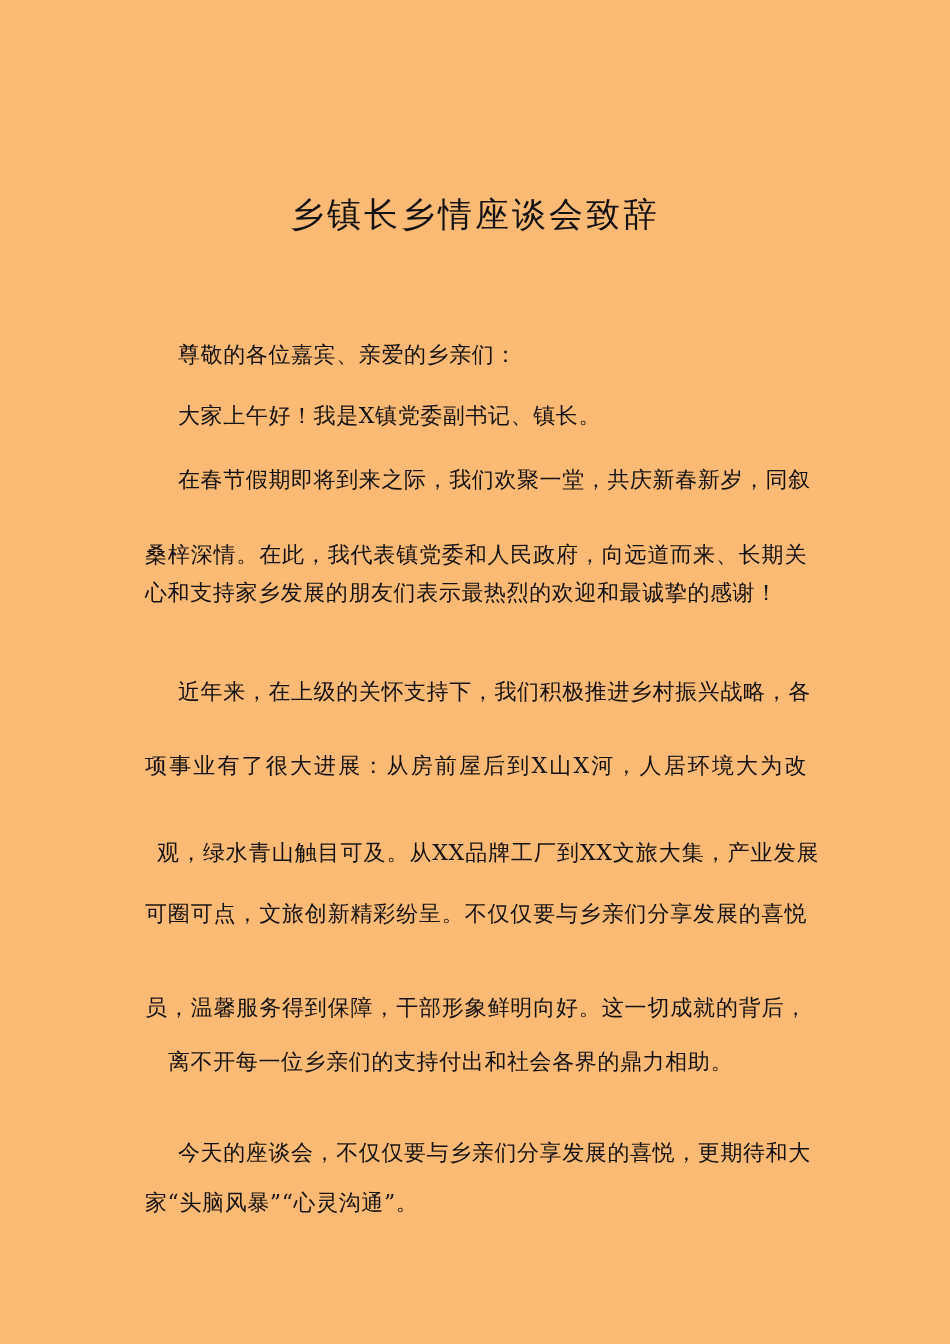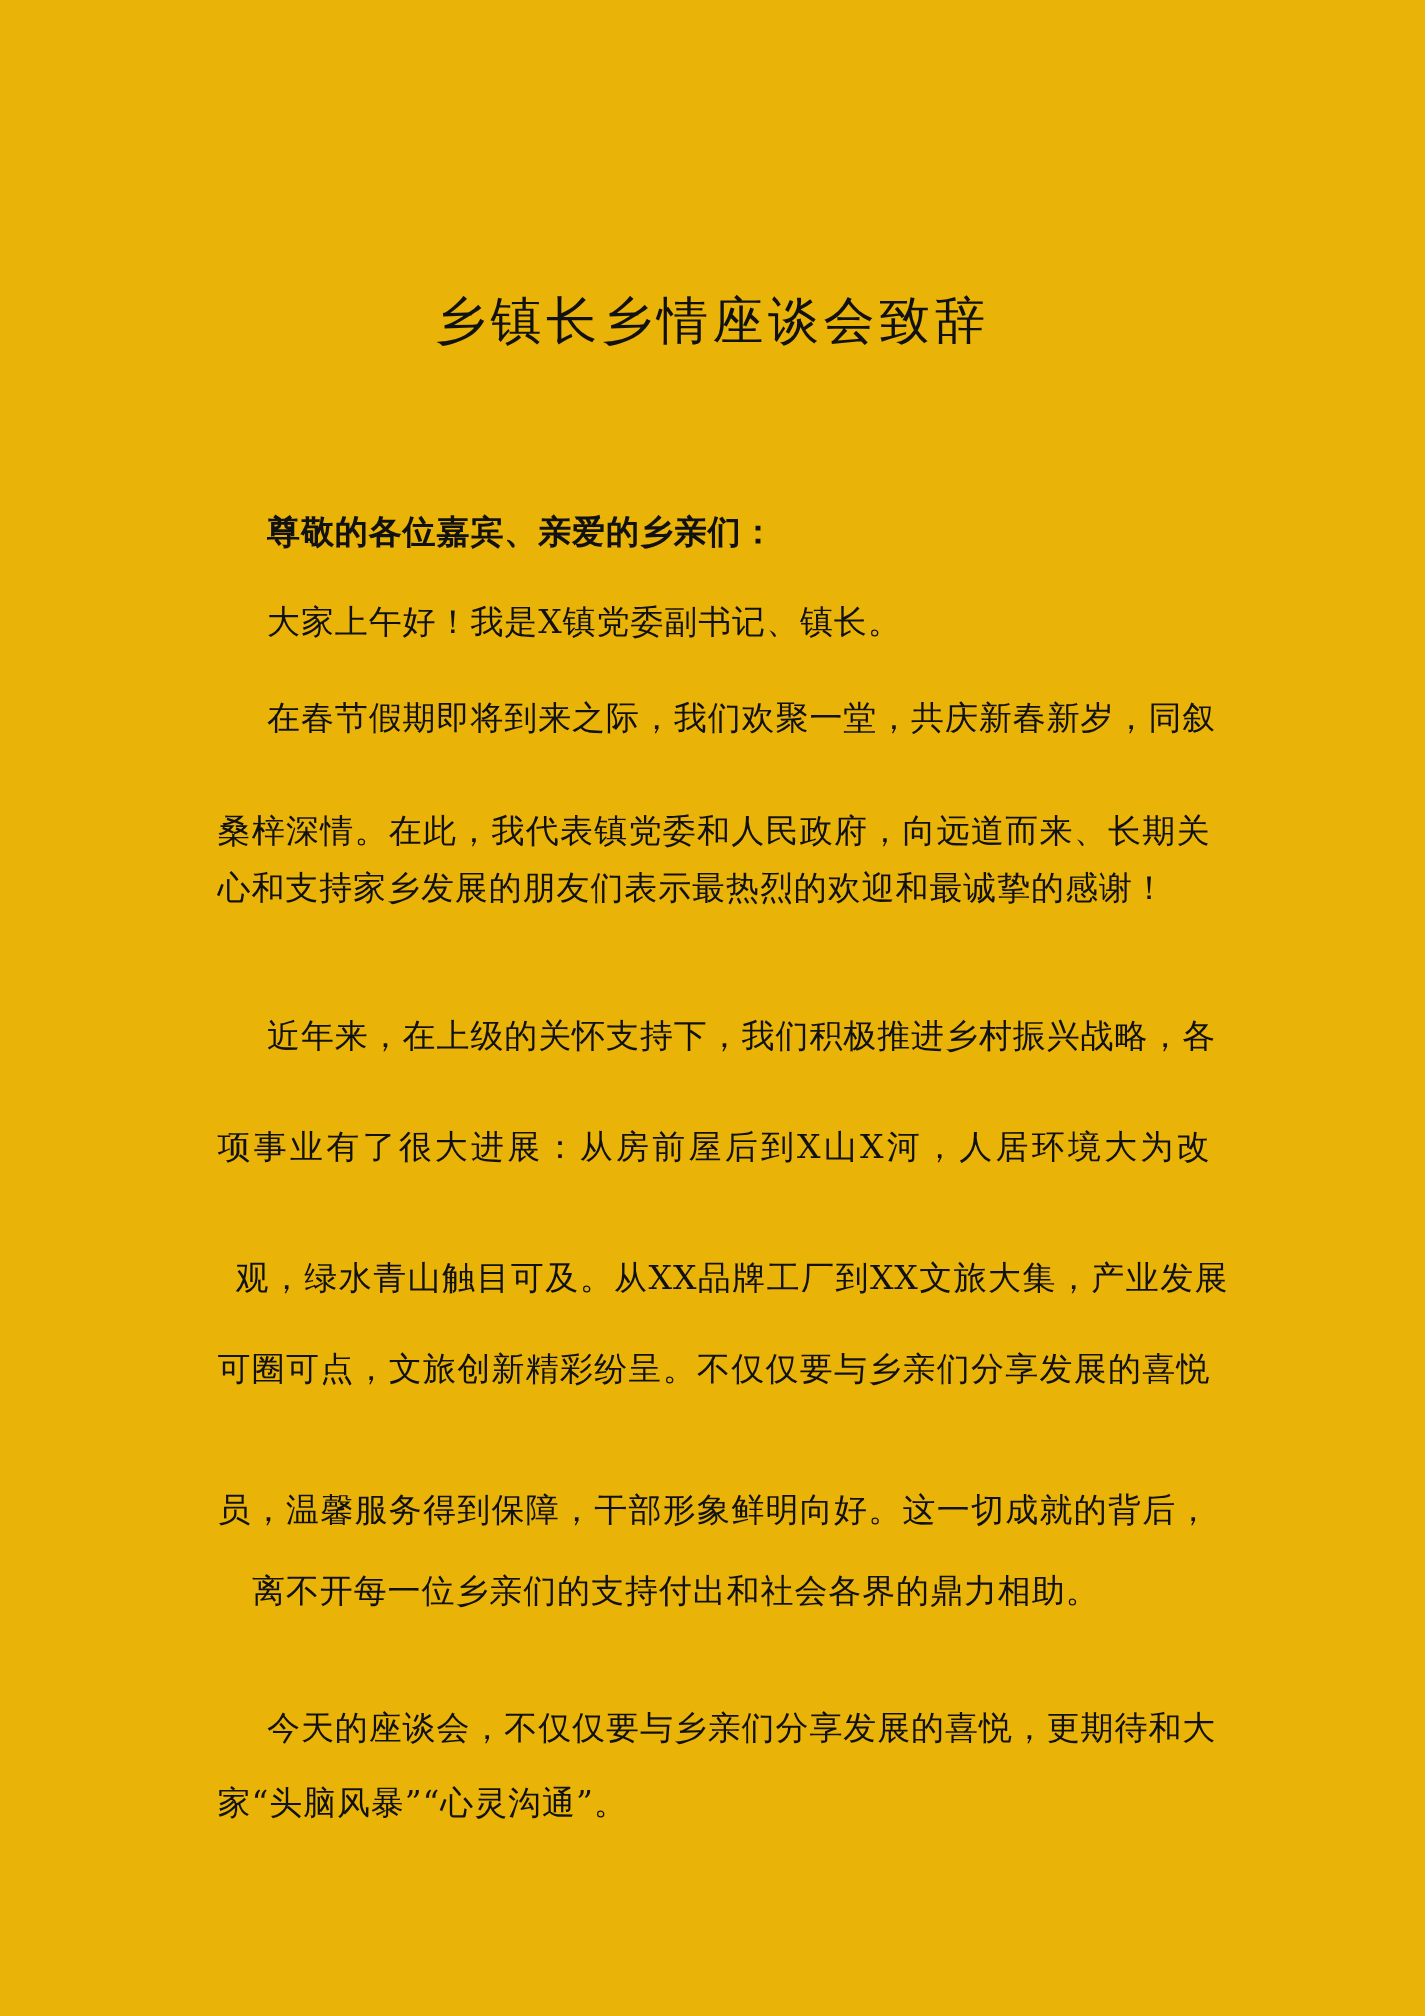--- a/index.html
+++ b/index.html
@@ -1,32 +1,32 @@
 <!DOCTYPE html>
 <html><head>
   <meta charset="utf-8">
   <style>
     html, body { margin: 0; padding: 0; background: #ffffff; }
     body { width: 950px; height: 1344px; position: relative; overflow: hidden;
            font-family: "DejaVu Serif", "Liberation Serif", serif; color: #111111; }
-    .page { position: absolute; left: 0; top: 0; width: 950px; height: 1344px; background: #eab308; }
+    .page { position: absolute; left: 0; top: 0; width: 950px; height: 1344px; background: #fdba74; }
     .title { position: absolute; left: 0; width: 950px; top: 190px; text-align: center;
              font-size: 34px; letter-spacing: 3px; line-height: 48px; font-weight: normal; }
     .line { position: absolute; left: 145px; width: 662px; font-size: 22px; line-height: 30px;
             white-space: nowrap; text-align: justify; text-align-last: justify; letter-spacing: 0.6px; }
     .line.indent { left: 178px; width: 629px; }
     .line.last { text-align-last: left; }
   </style>
 </head>
 <body>
 
 <div class="page">
   <div class="title">乡镇长乡情座谈会致辞</div>
   <div id="body-lines">
-      <div class="line indent last" style="top: 340px; font-weight: bold;">尊敬的各位嘉宾、亲爱的乡亲们：</div>
+      <div class="line indent last" style="top: 340px;">尊敬的各位嘉宾、亲爱的乡亲们：</div>
       <div class="line indent last" style="top: 401px;">大家上午好！我是X镇党委副书记、镇长。</div>
       <div class="line indent" style="top: 465px;">在春节假期即将到来之际，我们欢聚一堂，共庆新春新岁，同叙</div>
       <div class="line" style="top: 540px;">桑梓深情。在此，我代表镇党委和人民政府，向远道而来、长期关</div>
       <div class="line last" style="top: 578px;">心和支持家乡发展的朋友们表示最热烈的欢迎和最诚挚的感谢！</div>
       <div class="line indent" style="top: 677px;">近年来，在上级的关怀支持下，我们积极推进乡村振兴战略，各</div>
       <div class="line" style="top: 751px;">项事业有了很大进展：从房前屋后到X山X河，人居环境大为改</div>
       <div class="line" style="top: 838px; margin-left: 12px;">观，绿水青山触目可及。从XX品牌工厂到XX文旅大集，产业发展</div>
       <div class="line" style="top: 899px;">可圈可点，文旅创新精彩纷呈。不仅仅要与乡亲们分享发展的喜悦</div>
       <div class="line" style="top: 973px; margin-top: 20px;">员，温馨服务得到保障，干部形象鲜明向好。这一切成就的背后，</div>
       <div class="line last" style="top: 1047px; margin-left: 23px;">离不开每一位乡亲们的支持付出和社会各界的鼎力相助。</div>

